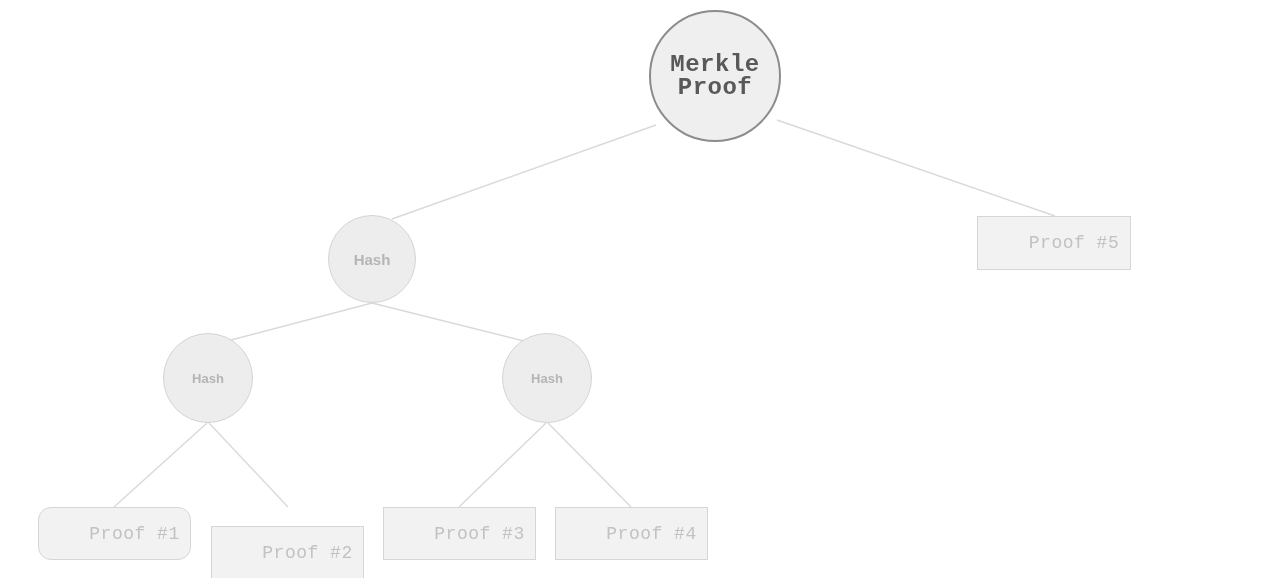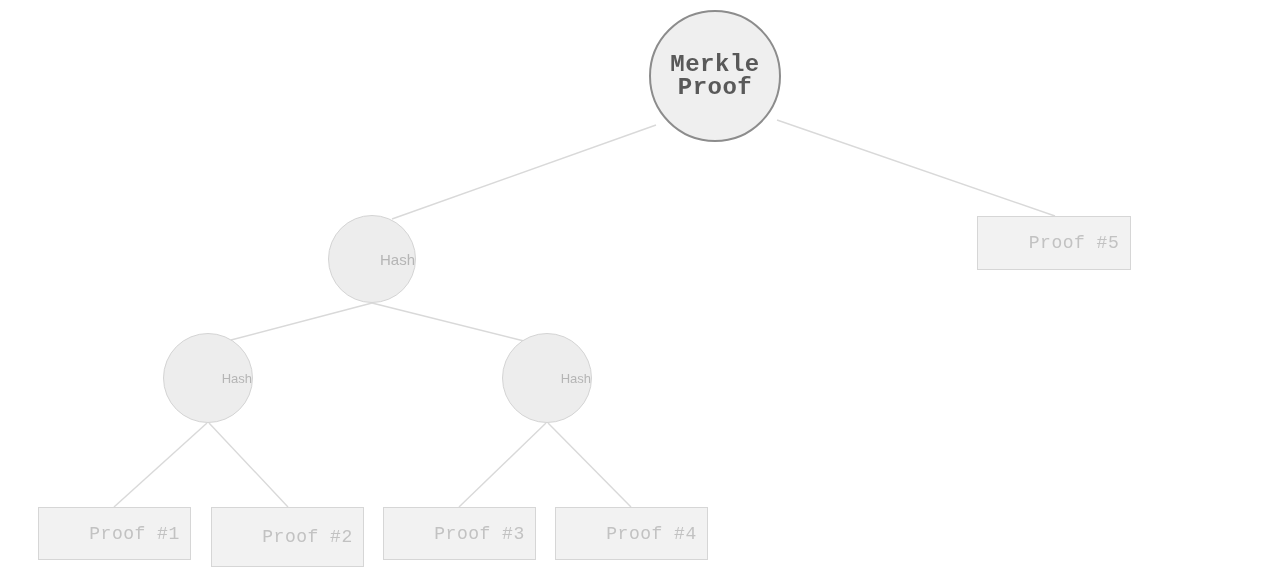--- a/index.html
+++ b/index.html
@@ -41,23 +41,22 @@
     font-weight: bold;
     font-size: 24px;
     line-height: 23px;
     letter-spacing: 0.5px;
   }
   .node-hash {
     background: #ededed;
     border: 1px solid #d4d4d4;
     color: #b5b5b5;
     font-family: "Liberation Sans", sans-serif;
-    font-weight: normal;
+    font-weight: bold;
     font-size: 15px;
-    justify-content: flex-end;
   }
   .node-hash.small {
     font-size: 13px;
   }
   .node-leaf {
     background: #f2f2f2;
     border: 1px solid #d6d6d6;
     color: #c2c2c2;
     font-family: "Liberation Mono", monospace;
     font-size: 18px;
@@ -97,25 +96,25 @@
   </div>
 
   <div class="node circle node-hash small" style="left:502px; top:333px; width:90px; height:90px;">
     <span>Hash</span>
   </div>
 
   <div class="node node-leaf" style="left:977px; top:216px; width:154px; height:54px;">
     <span>Proof #5</span>
   </div>
 
-  <div class="node node-leaf" style="left:38px; top:507px; width:153px; height:53px;">
+  <div class="node node-leaf" style="left:38px; top:507px; width:153px; height:53px;border-radius:13px;">
     <span>Proof #1</span>
   </div>
 
-  <div class="node node-leaf" style="left:211px; top:507px; width:153px; height:60px;">
+  <div class="node node-leaf" style="left:211px; top:526px; width:153px; height:53px;">
     <span>Proof #2</span>
   </div>
 
   <div class="node node-leaf" style="left:383px; top:507px; width:153px; height:53px;">
     <span>Proof #3</span>
   </div>
 
   <div class="node node-leaf" style="left:555px; top:507px; width:153px; height:53px;">
     <span>Proof #4</span>
   </div>

